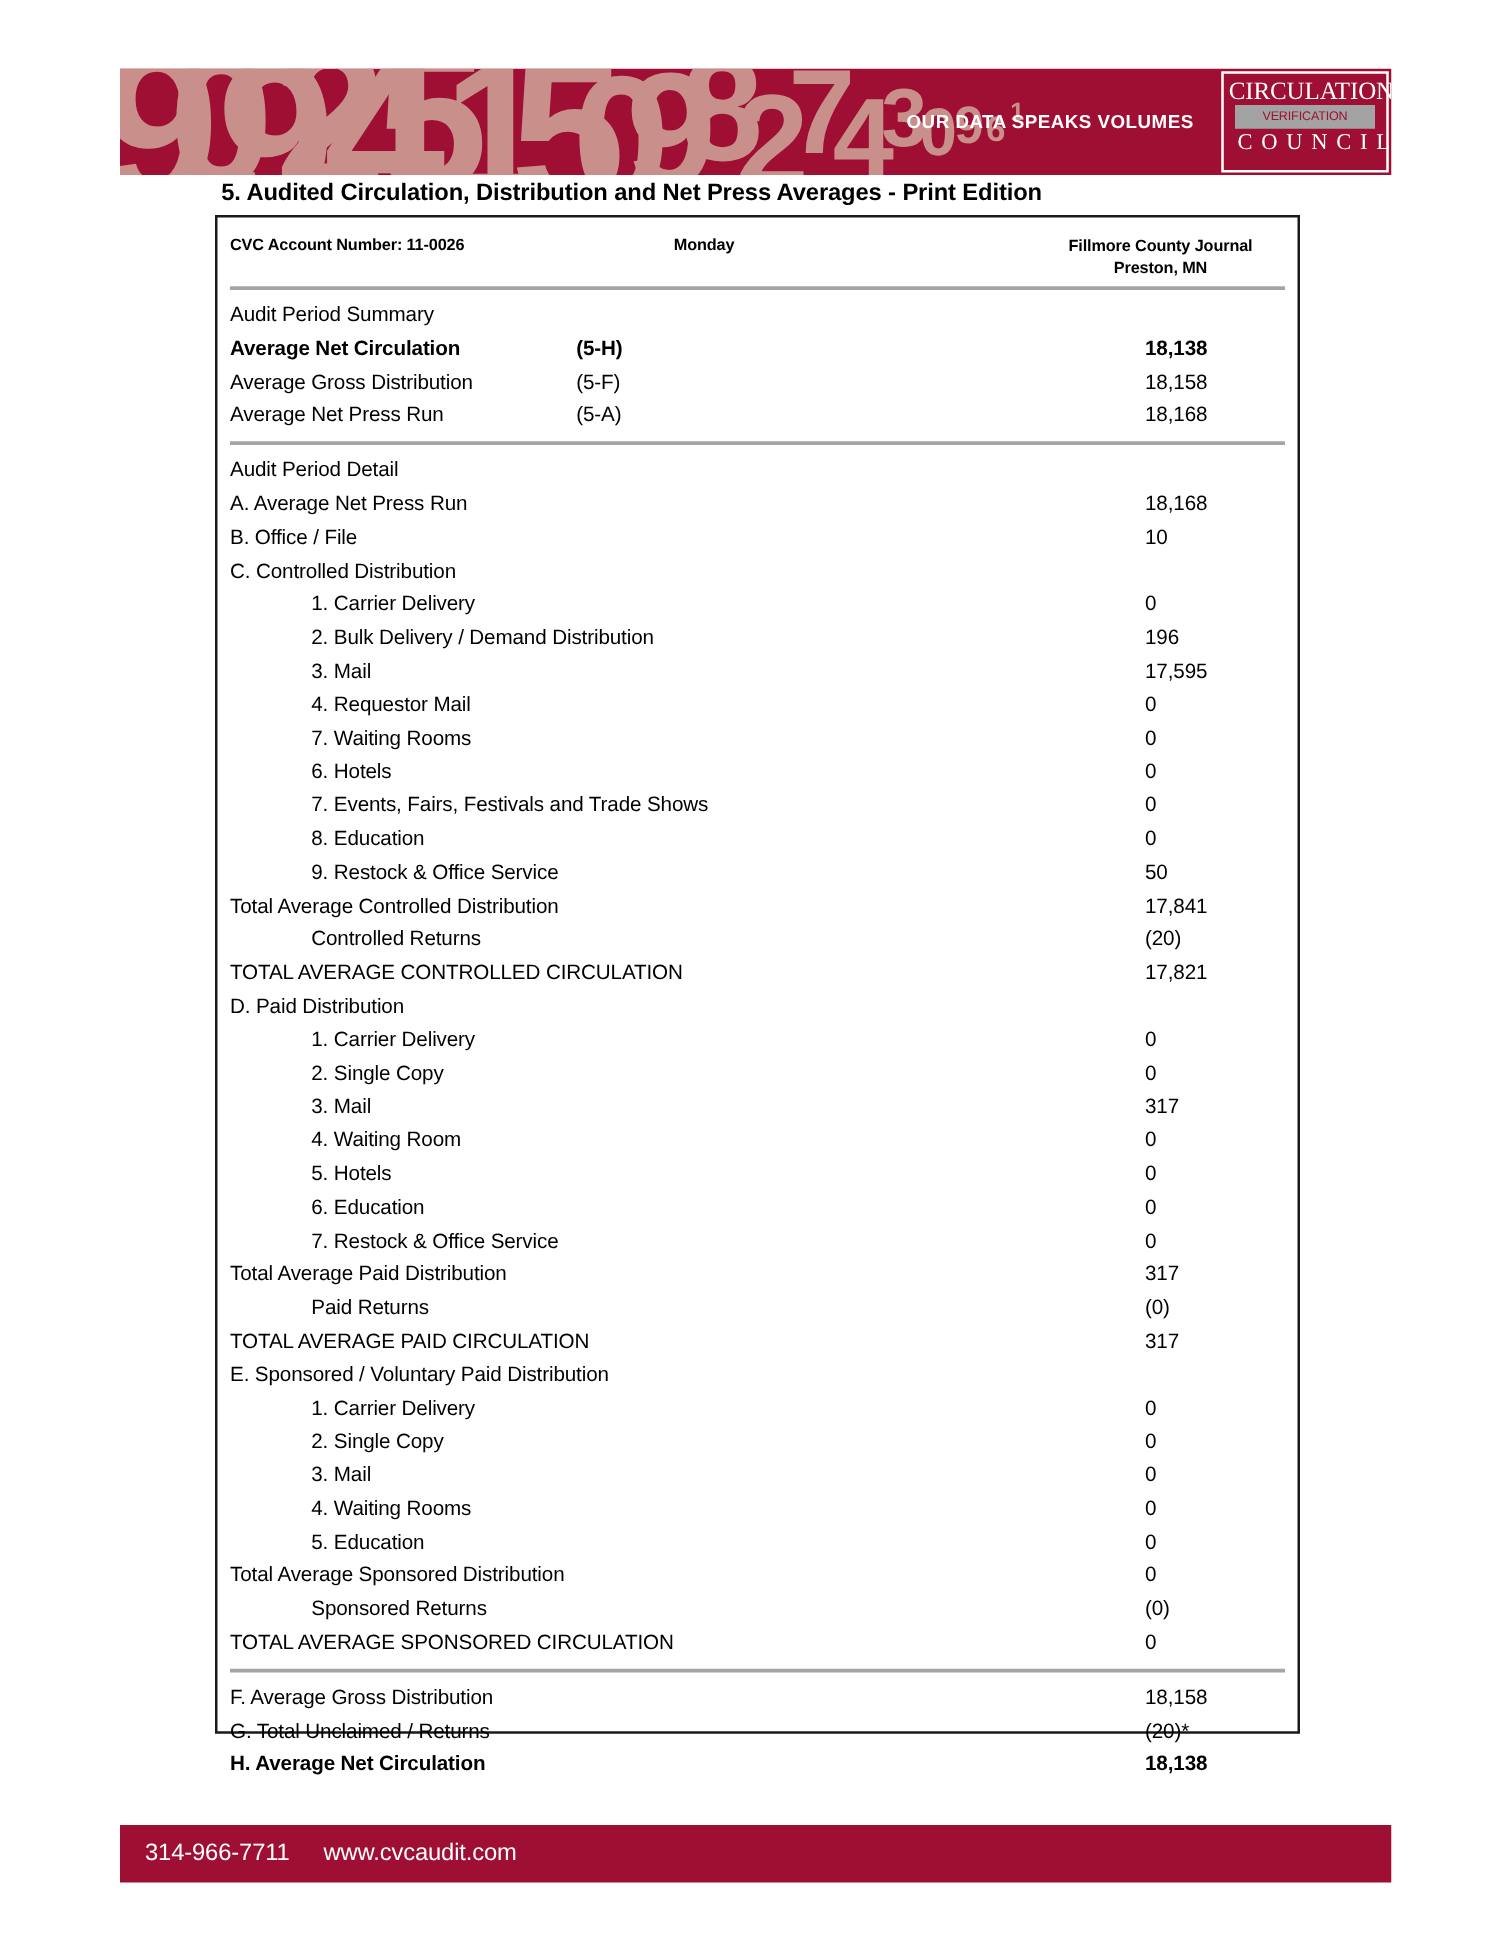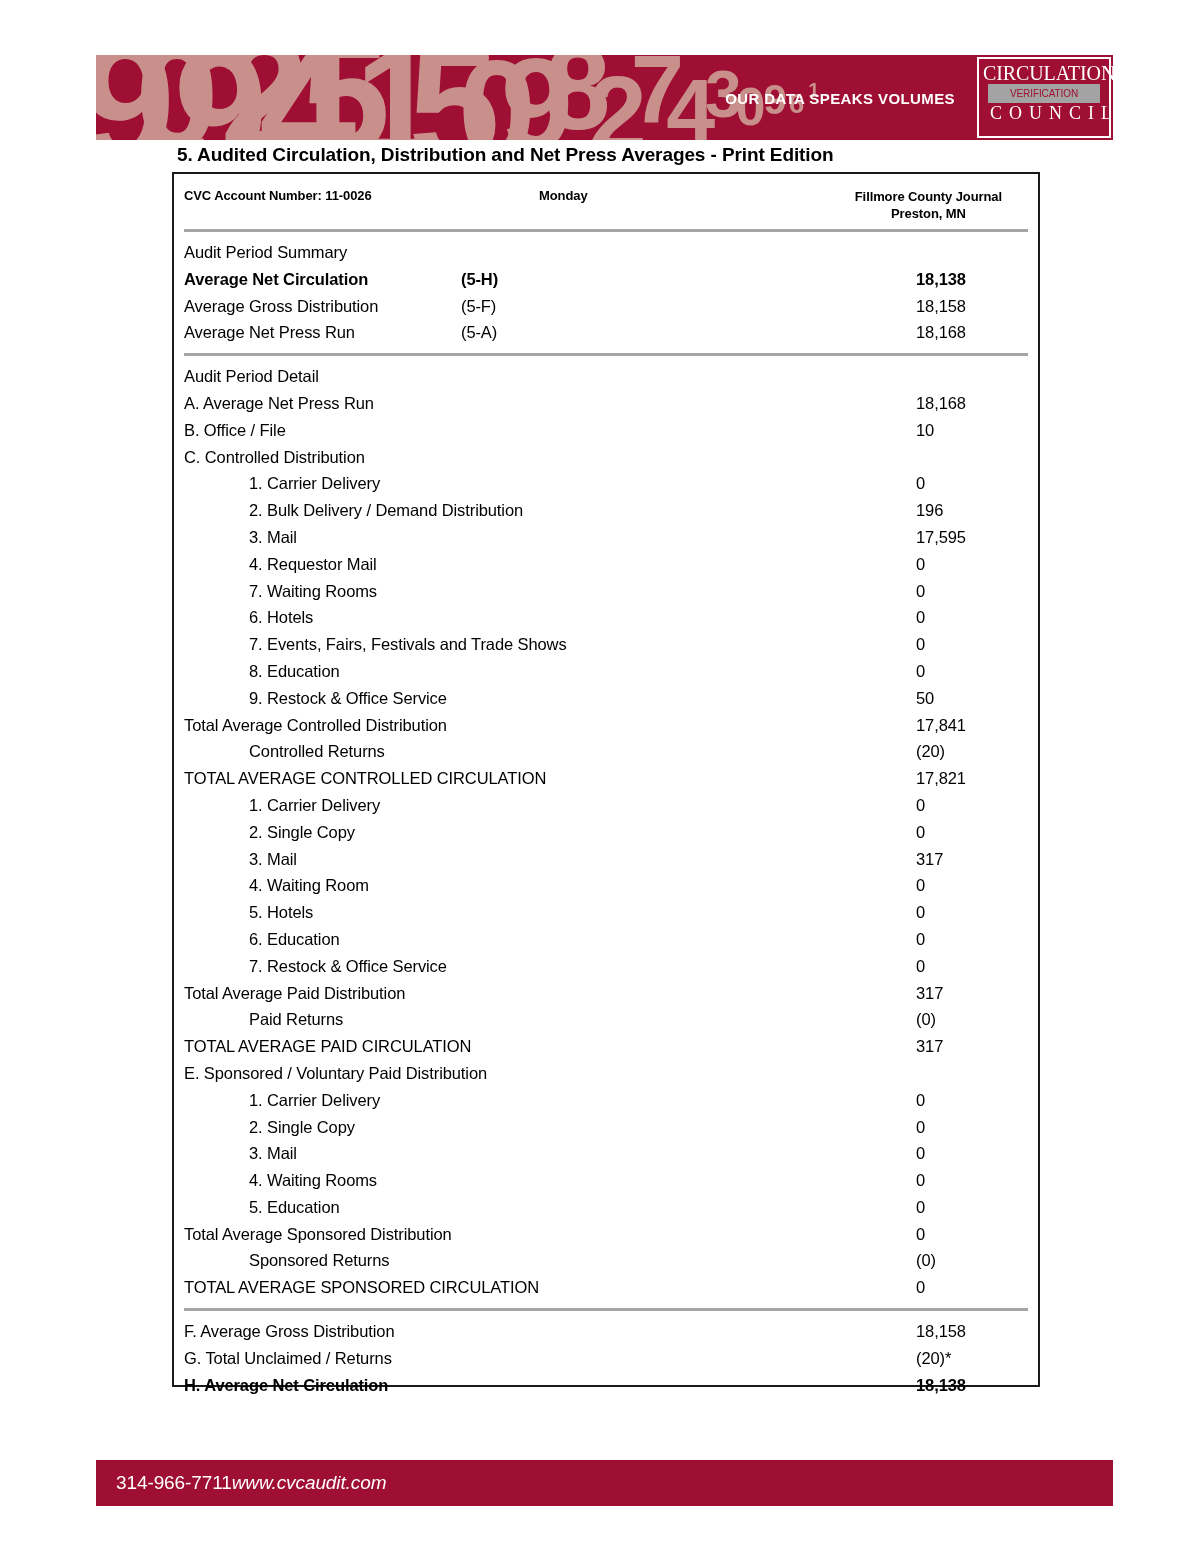--- a/index.html
+++ b/index.html
@@ -56,21 +56,21 @@
   .row .code{position:absolute;left:277px;top:0;}
   .row .val{position:absolute;left:732px;top:0;}
   .sec-title{font-size:16.5px;line-height:26.8px;font-weight:normal;}
   
   .bottom-bar{
     position:absolute;left:96px;top:1460px;width:1017px;height:46px;
     background:#9F0E33;color:#fff;font-size:19px;
     display:flex;align-items:center;justify-content:flex-start;
     padding:0 20px;box-sizing:border-box;
   }
-  .site{font-style:italic;}
+  .site{margin-left:27px;}
 </style>
 </head>
 <body>
 
 <header class="banner">
   <div class="digits" id="digits">
       <span style="font-size: 175px; margin-left: -10px; transform: translateY(4px);">9</span>
       <span style="font-size: 150px; margin-left: -40px; transform: translateY(-2px);">0</span>
       <span style="font-size: 170px; margin-left: -45px; transform: translateY(10px);">9</span>
       <span style="font-size: 160px; margin-left: -48px; transform: translateY(-4px);">2</span>
@@ -130,20 +130,21 @@
         <div class="row indent"><span class="lbl">3. Mail</span><span class="val">17,595</span></div>
         <div class="row indent"><span class="lbl">4. Requestor Mail</span><span class="val">0</span></div>
         <div class="row indent"><span class="lbl">7. Waiting Rooms</span><span class="val">0</span></div>
         <div class="row indent"><span class="lbl">6. Hotels</span><span class="val">0</span></div>
         <div class="row indent"><span class="lbl">7. Events, Fairs, Festivals and Trade Shows</span><span class="val">0</span></div>
         <div class="row indent"><span class="lbl">8. Education</span><span class="val">0</span></div>
         <div class="row indent"><span class="lbl">9. Restock &amp; Office Service</span><span class="val">50</span></div>
         <div class="row"><span class="lbl">Total Average Controlled Distribution</span><span class="val">17,841</span></div>
         <div class="row indent"><span class="lbl">Controlled Returns</span><span class="val">(20)</span></div>
         <div class="row"><span class="lbl">TOTAL AVERAGE CONTROLLED CIRCULATION</span><span class="val">17,821</span></div>
+        <div class="row"><span class="lbl">D. Paid Distribution</span><span class="val"></span></div>
         <div class="row indent"><span class="lbl">1. Carrier Delivery</span><span class="val">0</span></div>
         <div class="row indent"><span class="lbl">2. Single Copy</span><span class="val">0</span></div>
         <div class="row indent"><span class="lbl">3. Mail</span><span class="val">317</span></div>
         <div class="row indent"><span class="lbl">4. Waiting Room</span><span class="val">0</span></div>
         <div class="row indent"><span class="lbl">5. Hotels</span><span class="val">0</span></div>
         <div class="row indent"><span class="lbl">6. Education</span><span class="val">0</span></div>
         <div class="row indent"><span class="lbl">7. Restock &amp; Office Service</span><span class="val">0</span></div>
         <div class="row"><span class="lbl">Total Average Paid Distribution</span><span class="val">317</span></div>
         <div class="row indent"><span class="lbl">Paid Returns</span><span class="val">(0)</span></div>
         <div class="row"><span class="lbl">TOTAL AVERAGE PAID CIRCULATION</span><span class="val">317</span></div>

